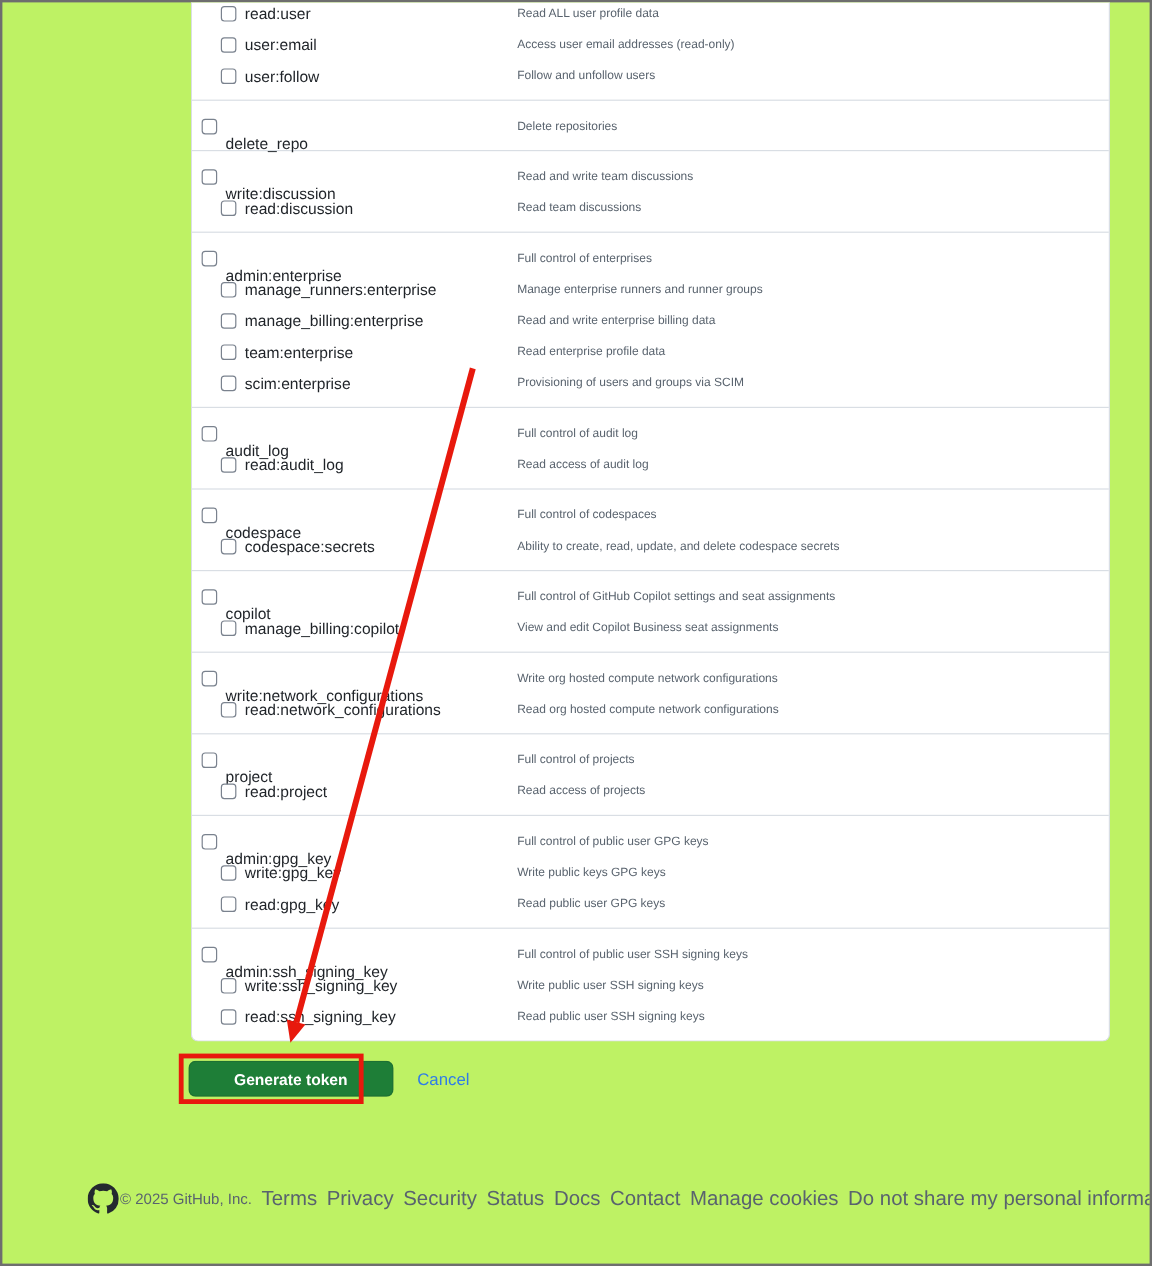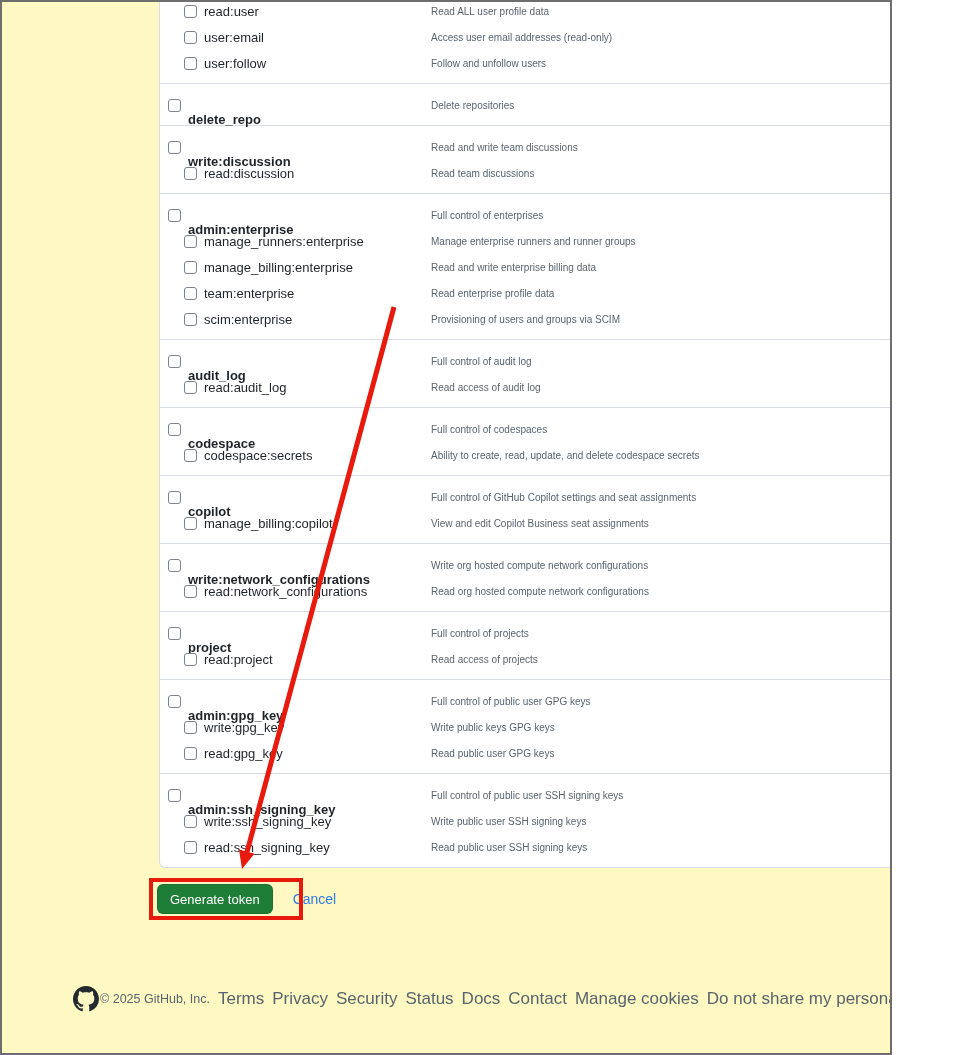--- a/index.html
+++ b/index.html
@@ -1,19 +1,19 @@
 <!DOCTYPE html>
 <html style="--accent-green: #1e7e37; --link-blue: #2f7be8; --annotation-red: #e8190d; --text-primary: #1f2328; --text-muted: #59636e; --border: #d9dee4; --frame-border: #6e6e6e;"><head>
 <meta charset="utf-8">
 <style>
   html,body{margin:0;padding:0;background:#fff;}
   body{font-family:"Liberation Sans",sans-serif;-webkit-font-smoothing:antialiased;}
   .frame{
-    position:relative;width:892px;height:1055px;box-sizing:border-box;
-    border:2px solid var(--frame-border,#6e6e6e);background:#fef9c3;overflow:hidden;
+    position:relative;width:960px;height:1055px;box-sizing:border-box;
+    border:2px solid var(--frame-border,#6e6e6e);background:#bef264;overflow:hidden;
   }
 
   
   .scopes-table{
     position:absolute;left:157px;top:-4px;width:766px;box-sizing:border-box;
     background:#fff;border:1px solid var(--border,#d9dee4);border-top:none;
     border-radius:0 0 6px 6px;
   }
   .section{padding:8px 0 7px;}
   .section:first-child{padding-top:0;}
@@ -22,28 +22,28 @@
   .cell-label{
     width:271px;flex:none;box-sizing:border-box;padding-left:8px;
     display:flex;align-items:center;gap:7px;cursor:pointer;
   }
   .row.sub .cell-label{padding-left:24px;}
   .cb{
     appearance:none;-webkit-appearance:none;width:13px;height:13px;flex:none;
     border:1.5px solid #7a828e;border-radius:3px;background:#fff;margin:0;cursor:pointer;
   }
   .scope-name{font-size:13px;color:var(--text-primary,#1f2328);white-space:nowrap;}
-  .scope-name.top{font-weight:700;margin-top:28px;}
+  .scope-name.top{font-weight:400;margin-top:28px;}
   .cell-desc{font-size:10px;color:var(--text-muted,#59636e);white-space:nowrap;}
 
   
   .actions{position:absolute;left:155px;top:882px;display:flex;align-items:center;gap:20px;z-index:2;}
   .btn-primary{
-    height:30px;padding:0 12px;background:var(--accent-green,#1e7e37);color:#fff;
-    font-size:13px;font-weight:400;font-family:inherit;border:1px solid rgba(27,31,36,.15);
+    height:30px;padding:0 37px;background:var(--accent-green,#1e7e37);color:#fff;
+    font-size:13px;font-weight:700;font-family:inherit;border:1px solid rgba(27,31,36,.15);
     border-radius:6px;cursor:pointer;white-space:nowrap;
   }
   .cancel-link{color:var(--link-blue,#2f7be8);font-size:14px;text-decoration:none;cursor:pointer;}
 
   
   .annotation-box{
     position:absolute;left:147px;top:876px;width:154px;height:42px;box-sizing:border-box;
     border:4px solid var(--annotation-red,#e8190d);z-index:5;pointer-events:none;
   }
   .annotation-arrow{position:absolute;left:0;top:0;z-index:6;pointer-events:none;}

